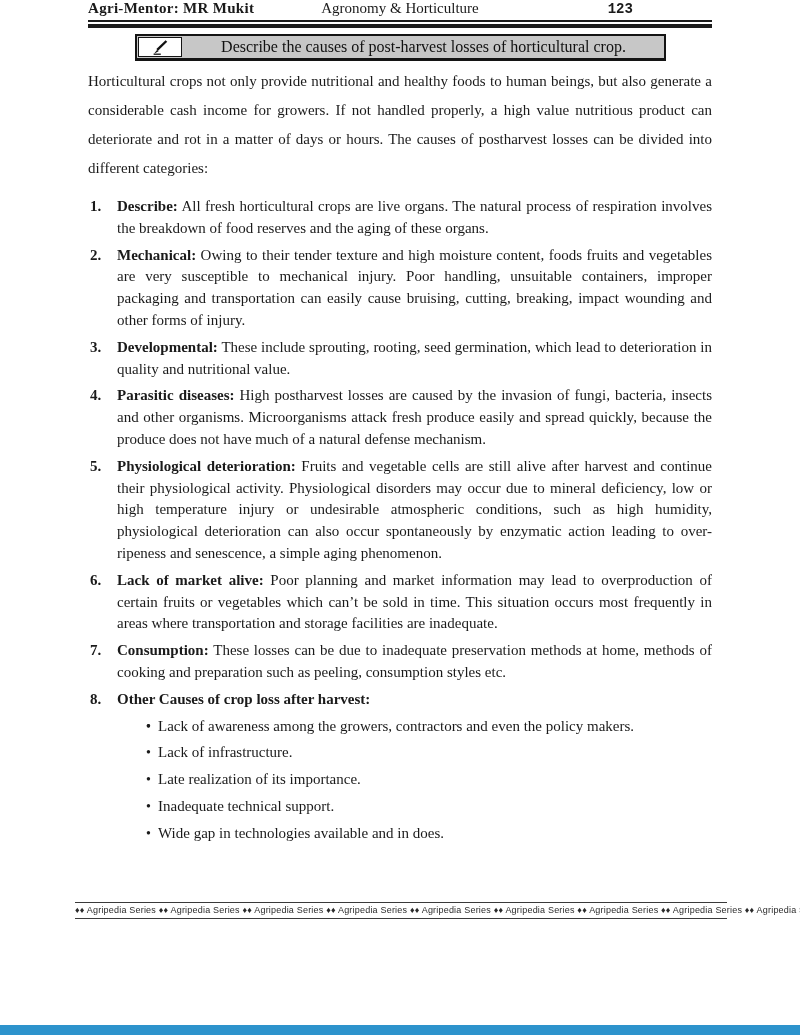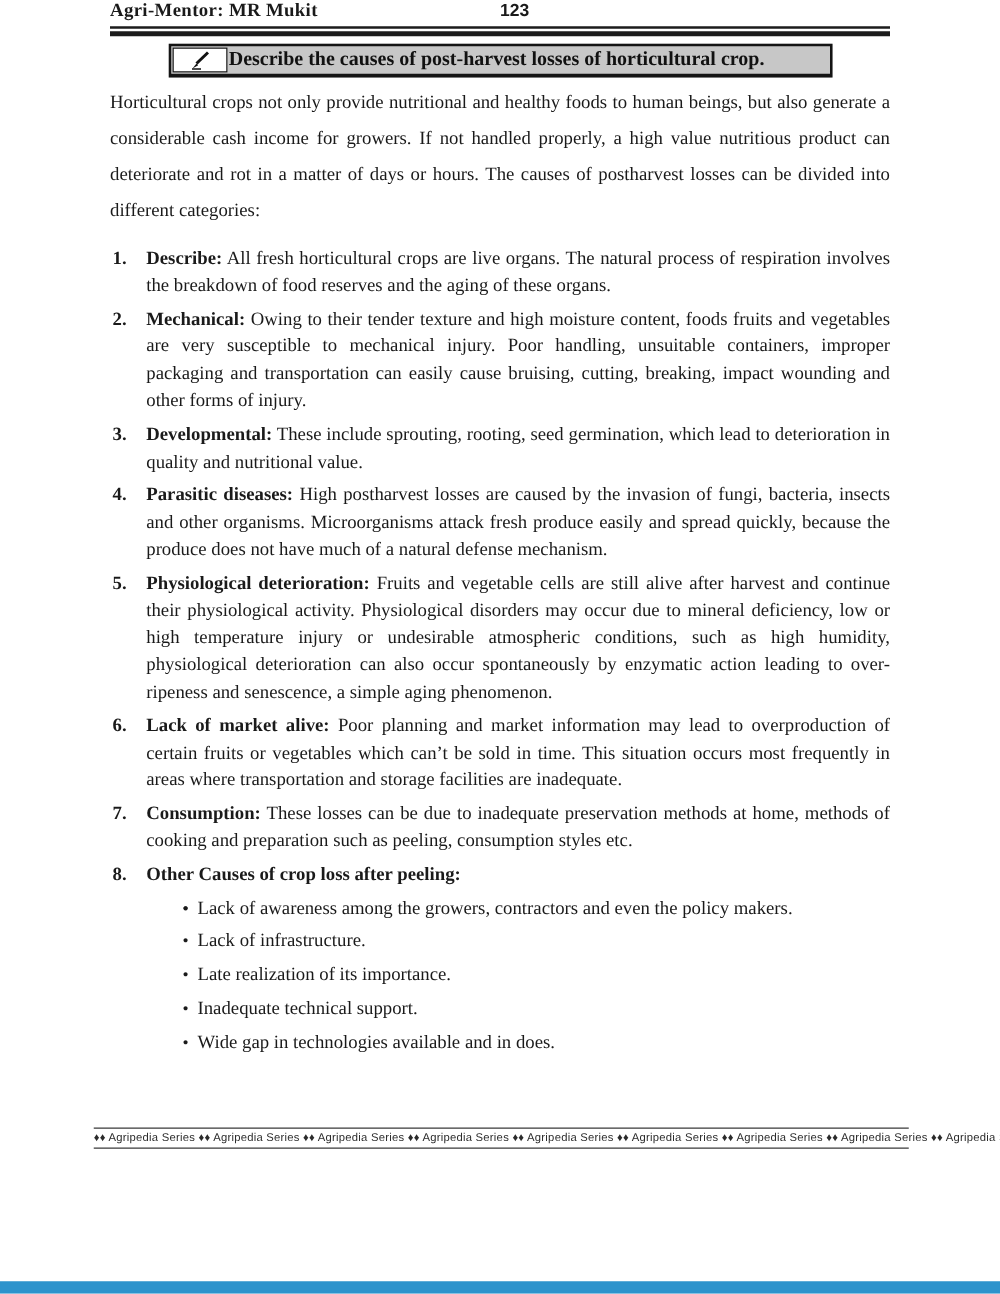--- a/index.html
+++ b/index.html
@@ -16,21 +16,21 @@
     left: 88px; right: 88px; top: 0;
   }
   
   .header-row {
     display: flex;
     align-items: baseline;
     font-size: 15px;
   }
   .header-left  { flex: 1; font-weight: bold; letter-spacing: 0.3px; }
   .header-center{ flex: 1.4; text-align: center; font-weight: normal; }
-  .header-right { flex: 1; text-align: left; font-weight: bold; font-family: Liberation Sans, sans-serif; font-size: 14px; }
+  .header-right { flex: 1; text-align: center; font-weight: bold; font-family: Liberation Mono, monospace; font-size: 14px; }
   .header-rule-thin  { height: 2px; background: #1c1c1c; margin-top: 3px; }
   .header-rule-thick { height: 4px; background: #1c1c1c; margin-top: 2px; }
   
   .question-box {
     margin: 6px 46px 0 47px;
     background: #c7c7c7;
     border: 2px solid #141414;
     border-bottom-width: 3px;
     display: flex;
     align-items: stretch;
@@ -38,21 +38,22 @@
   }
   .question-icon-cell {
     background: #ffffff;
     border: 1px solid #141414;
     margin: 1px;
     width: 42px;
     display: flex; align-items: center; justify-content: center;
   }
   .question-text {
     flex: 1;
-    font-weight: bold;
+    text-align: center;
+    font-weight: normal;
     font-size: 16px;
     line-height: 22px;
     color: #111;
   }
   
   .intro {
     margin-top: 6px;
     font-size: 15px;
     line-height: 29px;
     text-align: justify;
@@ -104,20 +105,21 @@
     background: #2d93cc;
   }
 </style>
 </head>
 <body>
 
 <div class="page">
 
   <div class="header-row">
     <div class="header-left">Agri-Mentor: MR Mukit</div>
+    <div class="header-center">Agronomy &amp; Horticulture</div>
     <div class="header-right">123</div>
   </div>
   <div class="header-rule-thin"></div>
   <div class="header-rule-thick"></div>
 
   <div class="question-box">
     <div class="question-icon-cell">
       <svg width="20" height="16" viewBox="0 0 24 20" aria-hidden="true">
         <line x1="20" y1="2.5" x2="8.5" y2="13.5" stroke="#111" stroke-width="3"></line>
         <path d="M8.5 13.5 L4.5 18.5 L10.2 15.2 Z" fill="#111"></path>
@@ -159,21 +161,21 @@
     <span class="cause-num">6.</span><span class="cause-term">Lack of market alive:</span><span> Poor planning and market information may lead to overproduction of certain fruits or vegetables which can’t be sold in time. This situation occurs most frequently in areas where transportation and storage facilities are inadequate.</span>
     
   </div>
 
   <div class="cause">
     <span class="cause-num">7.</span><span class="cause-term">Consumption:</span><span> These losses can be due to inadequate preservation methods at home, methods of cooking and preparation such as peeling, consumption styles etc.</span>
     
   </div>
 
   <div class="cause">
-    <span class="cause-num">8.</span><span class="cause-term">Other Causes of crop loss after peeling:</span><span></span>
+    <span class="cause-num">8.</span><span class="cause-term">Other Causes of crop loss after harvest:</span><span></span>
     <div class="sub-bullets">
   <div class="sub-bullet">
     <span class="dot">•</span>
   </div>
 
   <div class="sub-bullet">
     <span class="dot">•</span><span>Lack of awareness among the growers, contractors and even the policy makers.</span>
   </div>
 
   <div class="sub-bullet">

